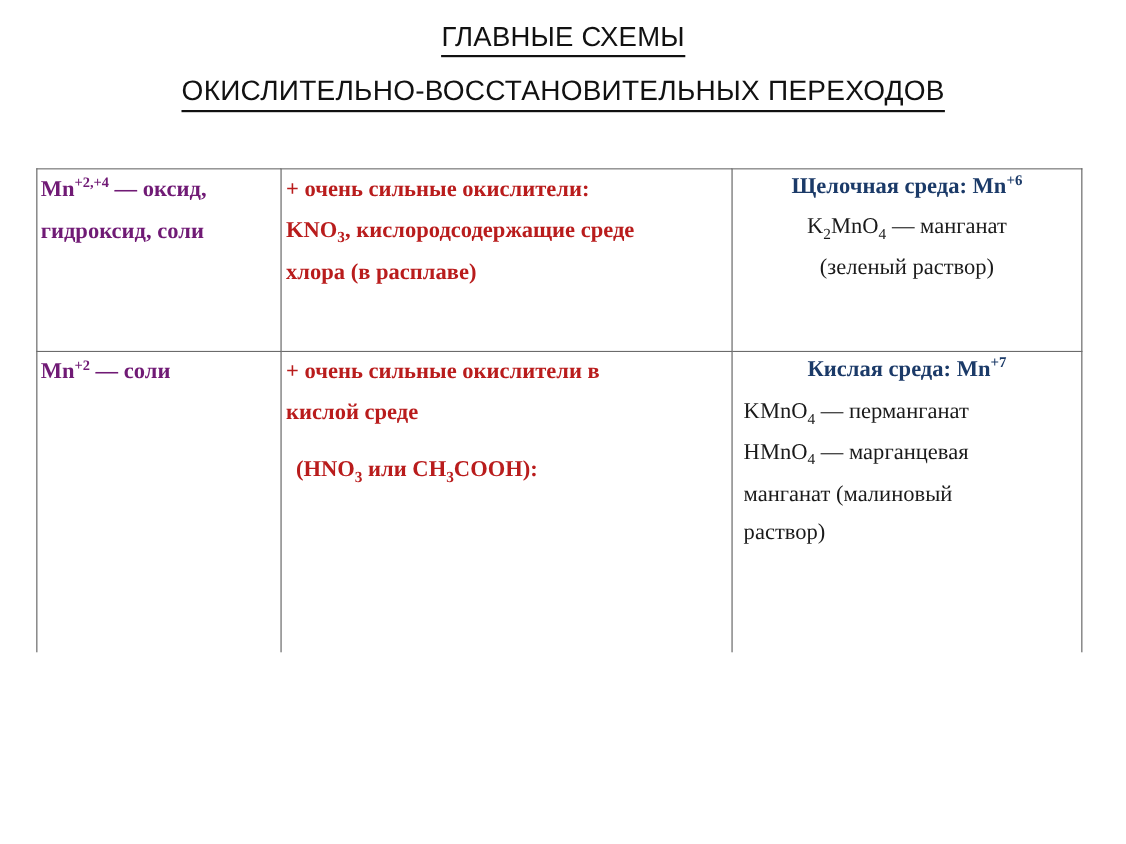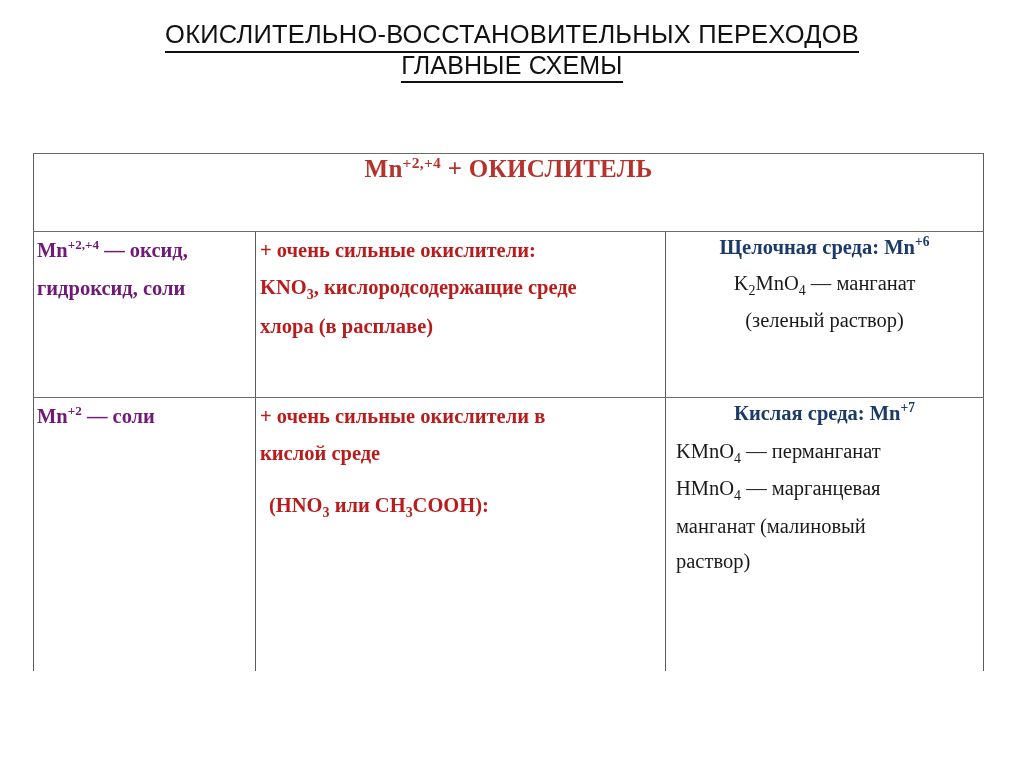--- a/index.html
+++ b/index.html
@@ -142,41 +142,36 @@
   }
   .col3-body sub { font-size: 0.68em; vertical-align: sub; }
   .col3-body .ln { display: block; }
   .row-2 .col3-body { text-align: left; padding-left: 10px; }
   .row-2 .col3-head { margin-bottom: 5px; }
 </style>
 </head>
 <body>
 
 <div class="title-block">
+  <div class="title-line title-line-1">
+    <span class="u">ГЛАВНЫЕ СХЕМЫ</span>
+  </div>
   <div class="title-line title-line-2">
     <span class="u">ОКИСЛИТЕЛЬНО-ВОССТАНОВИТЕЛЬНЫХ  ПЕРЕХОДОВ</span>
-  </div>
-  <div class="title-line title-line-1">
-    <span class="u">ГЛАВНЫЕ СХЕМЫ</span>
   </div>
 </div>
 
 <table class="scheme-table">
   <colgroup>
     <col class="c1">
       <col class="c2">
       <col class="c3">
   </colgroup>
   <tbody>
 
-    <tr>
-      <td class="hdr-cell" colspan="3">
-        <span class="hdr-text"><span>Mn</span><sup>+2,+4</sup><span> + </span><span>ОКИСЛИТЕЛЬ</span></span>
-      </td>
-    </tr>
 
     <tr class="row-1">
       <td class="cell-pad">
         <div class="col1-text">
           <span>Mn</span><sup>+2,+4</sup><span> — оксид,</span><br>
           <span>гидроксид, соли</span>
         </div>
       </td>
       <td class="cell-pad">
         <div class="col2-text">

